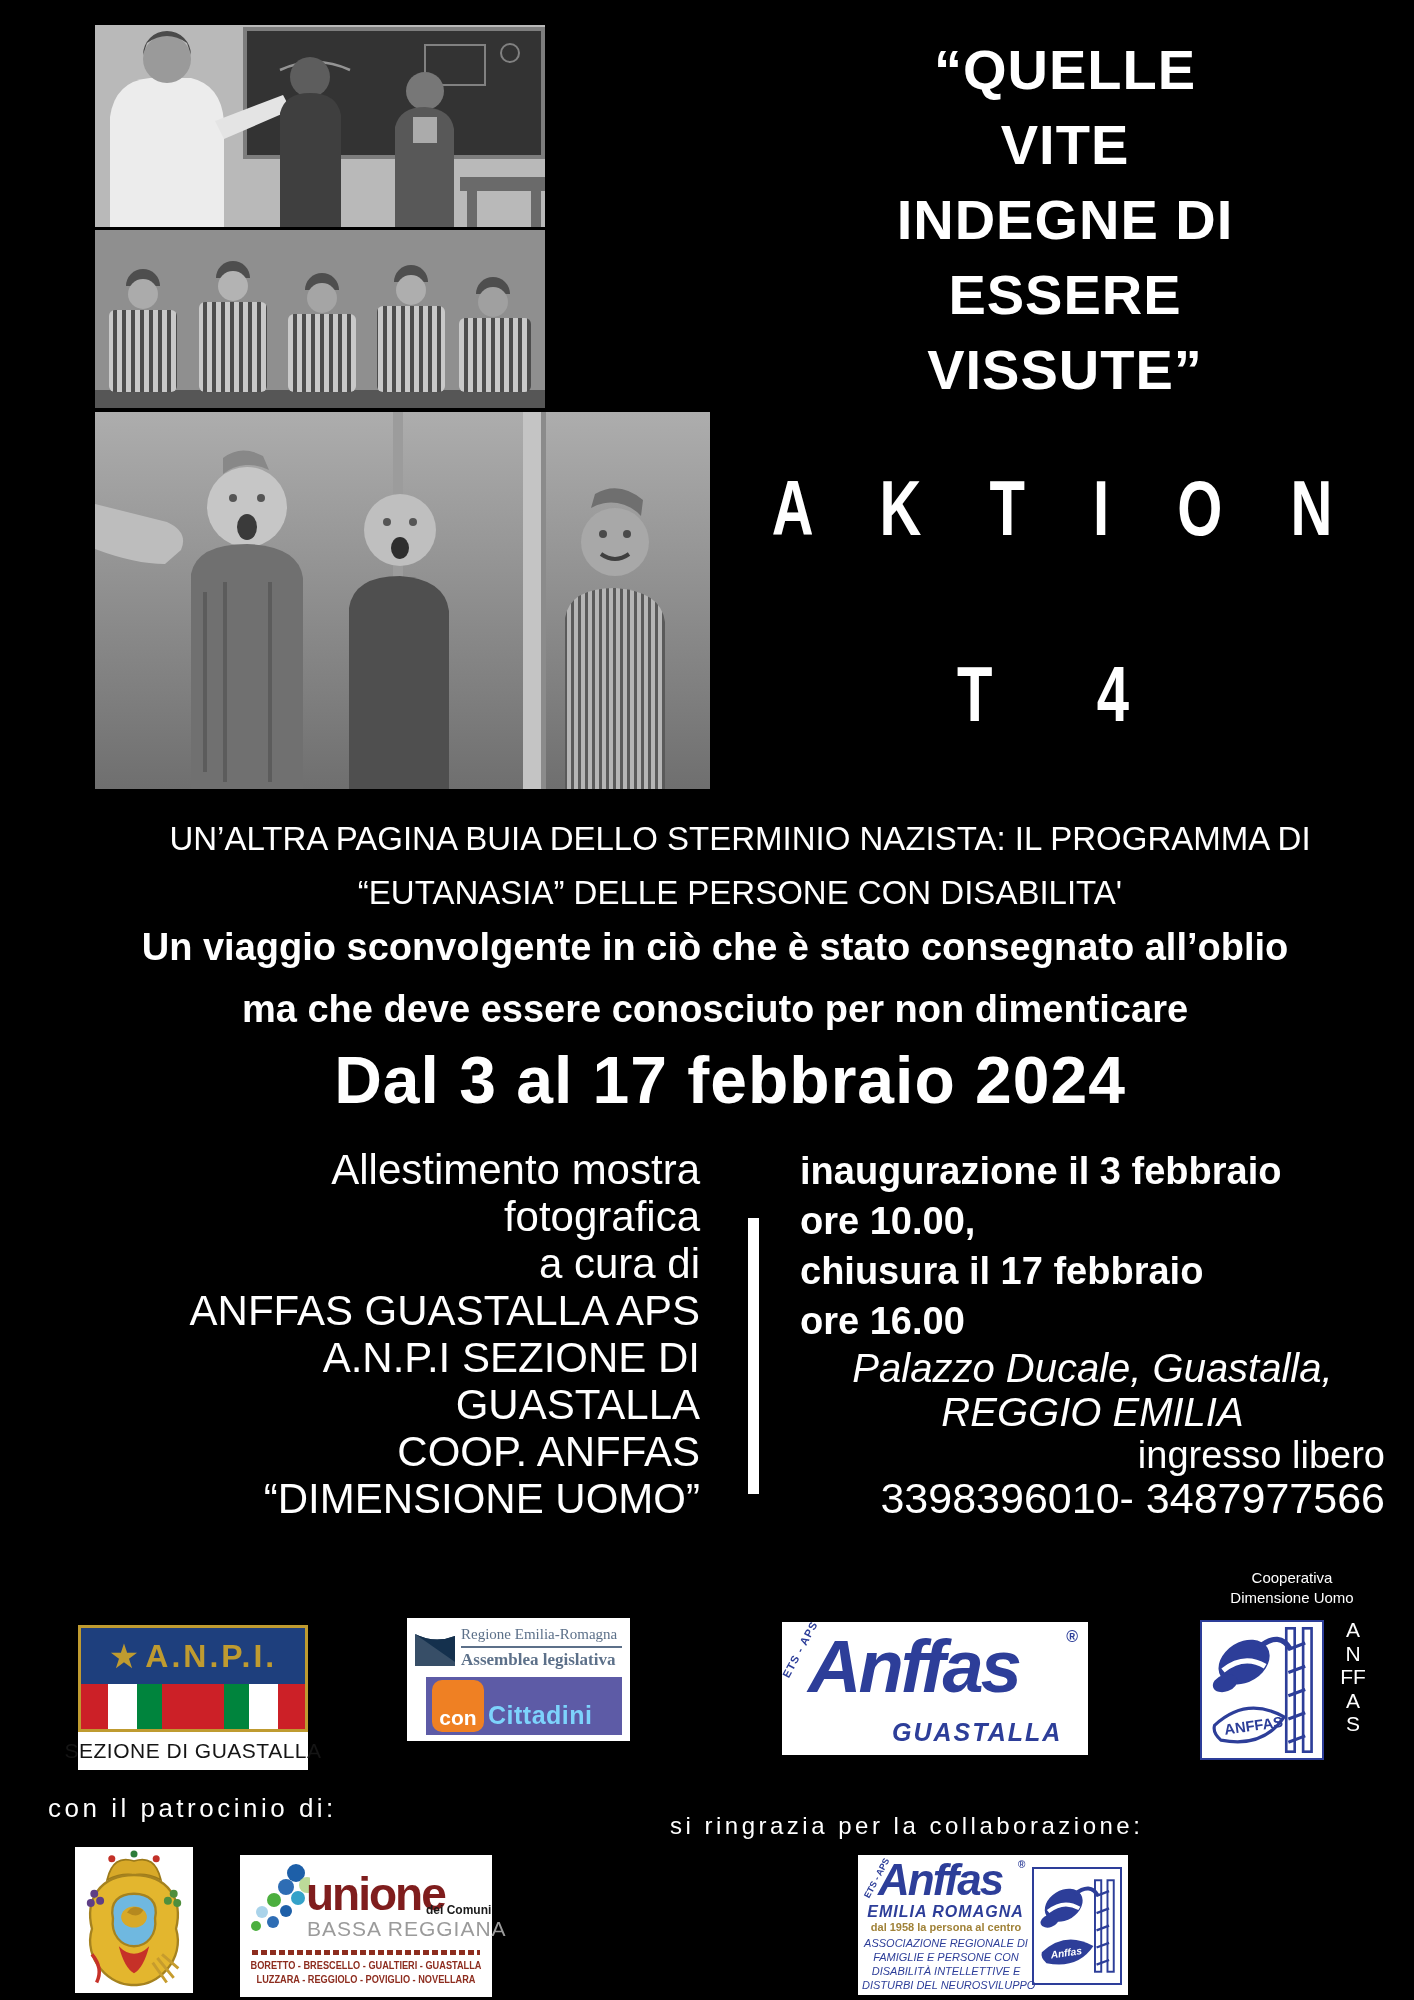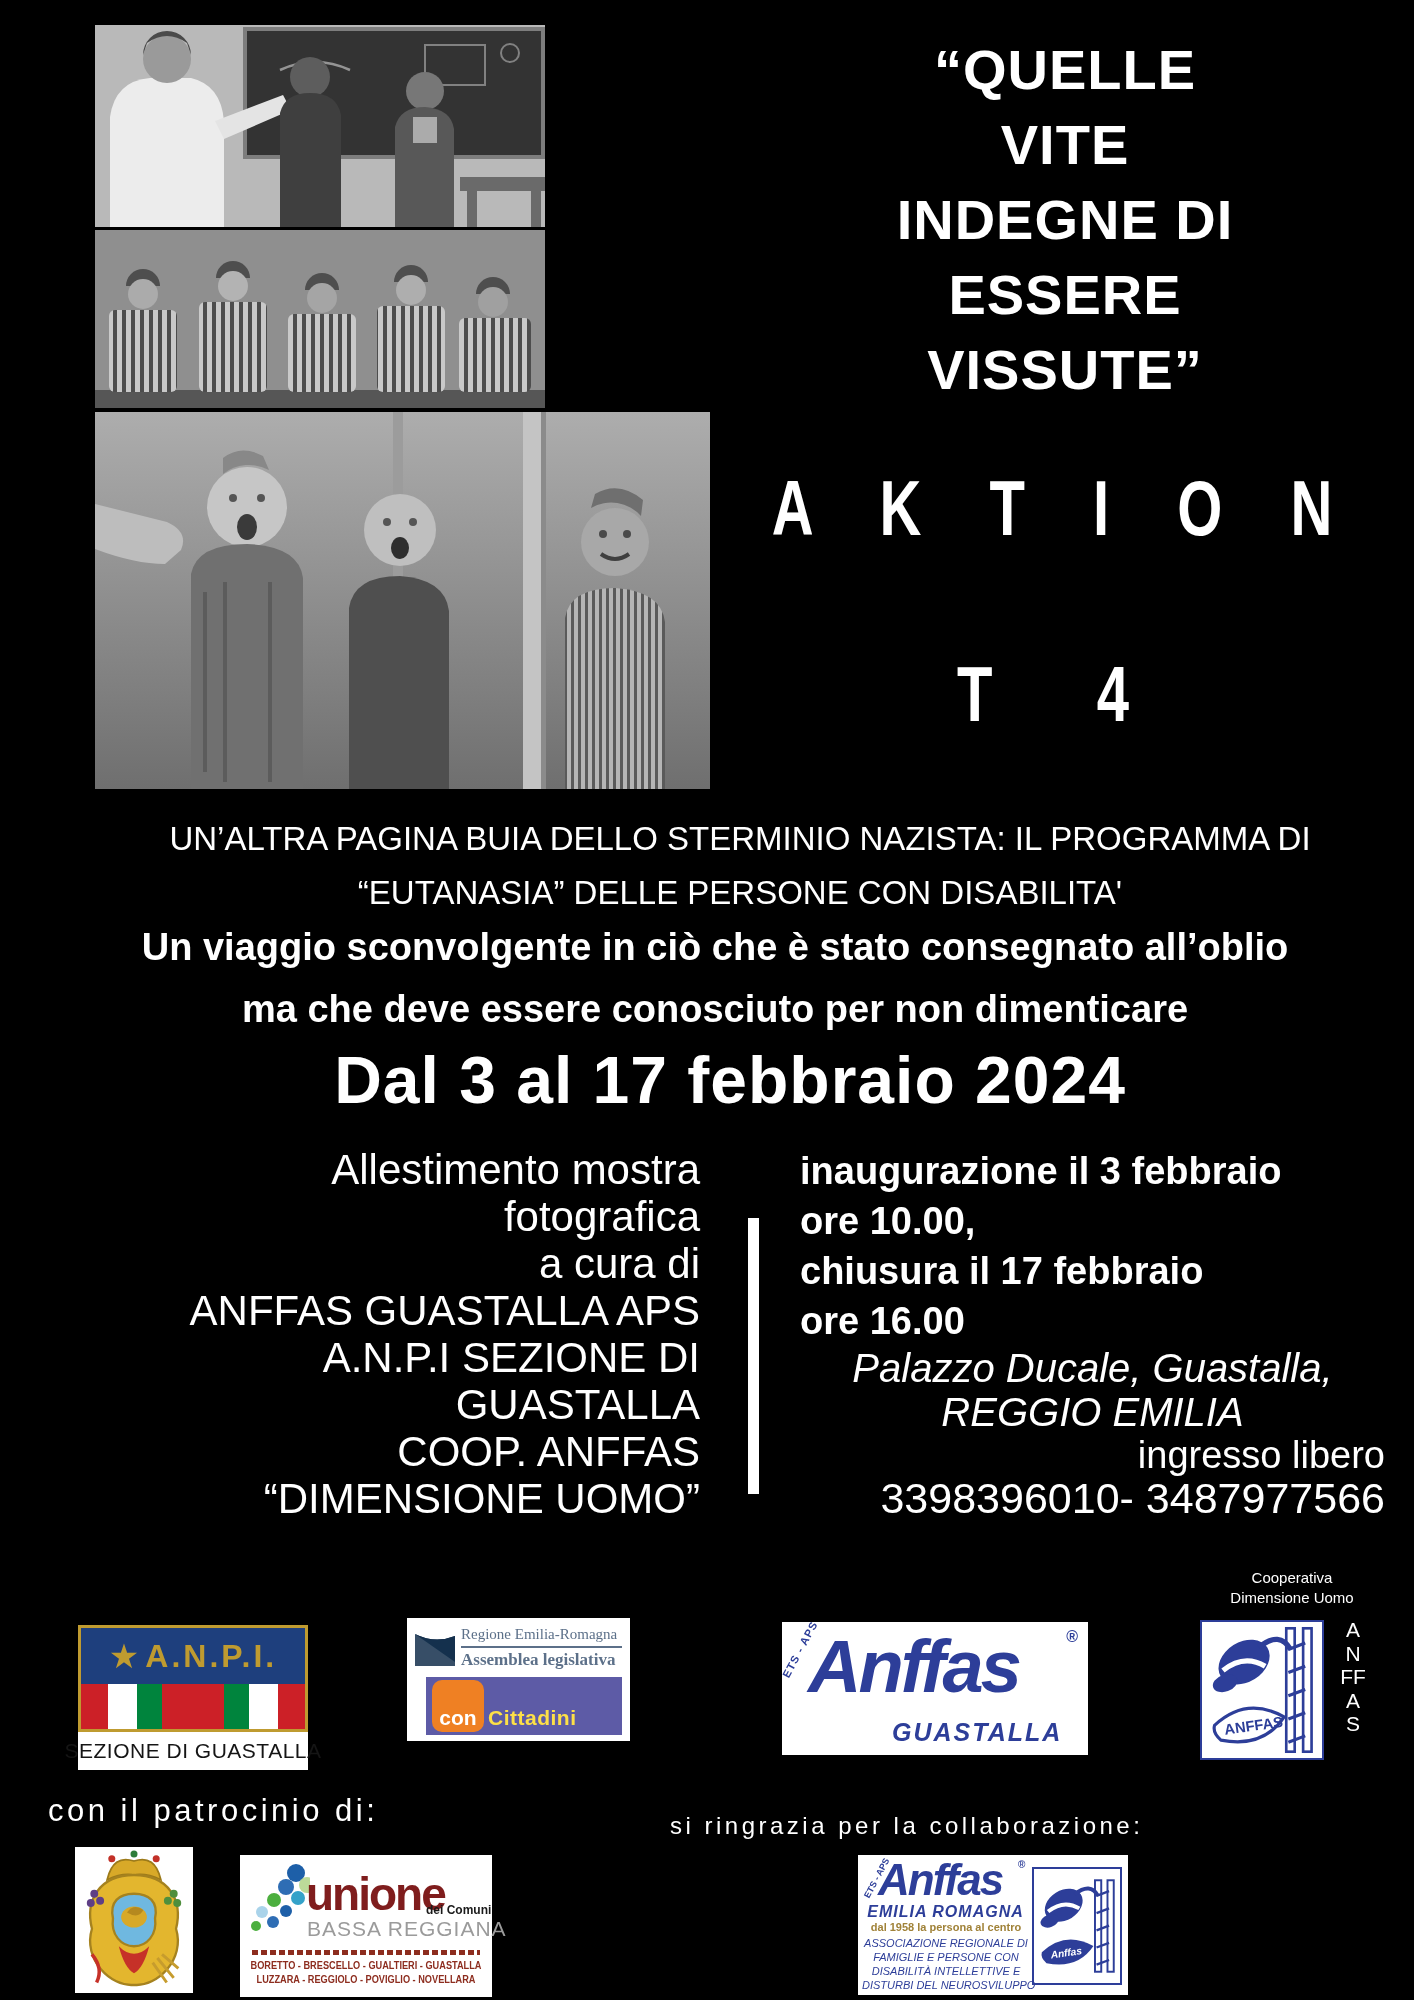--- a/index.html
+++ b/index.html
@@ -60,34 +60,34 @@
 
   
   .regione{position:absolute;left:407px;top:1618px;width:223px;background:#fff;box-sizing:border-box;padding:8px 8px 6px 8px;}
   .reg-head{display:flex;gap:6px;align-items:stretch;}
   .reg-text{flex:1;font-family:"Liberation Serif",serif;color:#5c7089;}
   .reg-title{font-size:15px;border-bottom:2px solid #5c7089;padding-bottom:3px;white-space:nowrap;}
   .reg-sub{font-size:17px;font-weight:700;padding-top:2px;white-space:nowrap;}
   .cc-band{position:relative;margin-top:7px;height:58px;background:#5d5ba6;margin-left:11px;}
   .cc-square{position:absolute;left:6px;top:3px;width:52px;height:52px;background:#ef8023;border-radius:10px;}
   .cc-con{position:absolute;left:6px;bottom:5px;width:52px;text-align:center;color:#fff;font-weight:700;font-size:21px;}
-  .cc-citt{position:absolute;left:62px;bottom:5px;color:#fde047;font-weight:700;font-size:21px;letter-spacing:.5px;}
+  .cc-citt{position:absolute;left:62px;bottom:5px;color:#7dd3fc;font-weight:700;font-size:25px;letter-spacing:.5px;}
 
   
   .anffasg{position:absolute;left:782px;top:1622px;width:306px;height:133px;background:#fff;}
   .anffasg .ets{position:absolute;left:-2px;top:52px;font-size:11px;font-weight:700;color:#2d3e99;
                 transform:rotate(-62deg);transform-origin:left top;letter-spacing:1px;}
   .anffasg .brand{position:absolute;left:26px;top:2px;color:#2d3e99;font-style:italic;font-weight:700;
                   font-size:74px;letter-spacing:-3px;}
   .anffasg .reg{position:absolute;right:10px;top:6px;color:#2d3e99;font-size:16px;font-weight:700;}
   .anffasg .cap{position:absolute;left:110px;top:96px;color:#2d3e99;font-style:italic;font-weight:700;
                 font-size:25px;letter-spacing:2px;}
 
   
-  .patro{position:absolute;left:48px;top:1793px;font-size:31px;letter-spacing:3.5px;}
+  .patro{position:absolute;left:48px;top:1793px;font-size:26px;letter-spacing:3.5px;}
   .collab{position:absolute;left:670px;top:1812px;font-size:24px;letter-spacing:3.5px;}
 
   
   .crest{position:absolute;left:75px;top:1847px;width:118px;height:146px;background:#fff;}
 
   
   .unione{position:absolute;left:240px;top:1855px;width:252px;height:142px;background:#fff;color:#1a1a1a;}
   .un-brand{position:absolute;left:66px;top:12px;font-size:46px;font-weight:700;letter-spacing:-2px;color:#7f1d1d;}
   .un-dei{position:absolute;left:186px;top:48px;font-size:12px;font-weight:700;color:#1a1a1a;}
   .un-sub{position:absolute;left:67px;top:62px;font-size:21px;letter-spacing:1px;color:#9b9b9b;}

